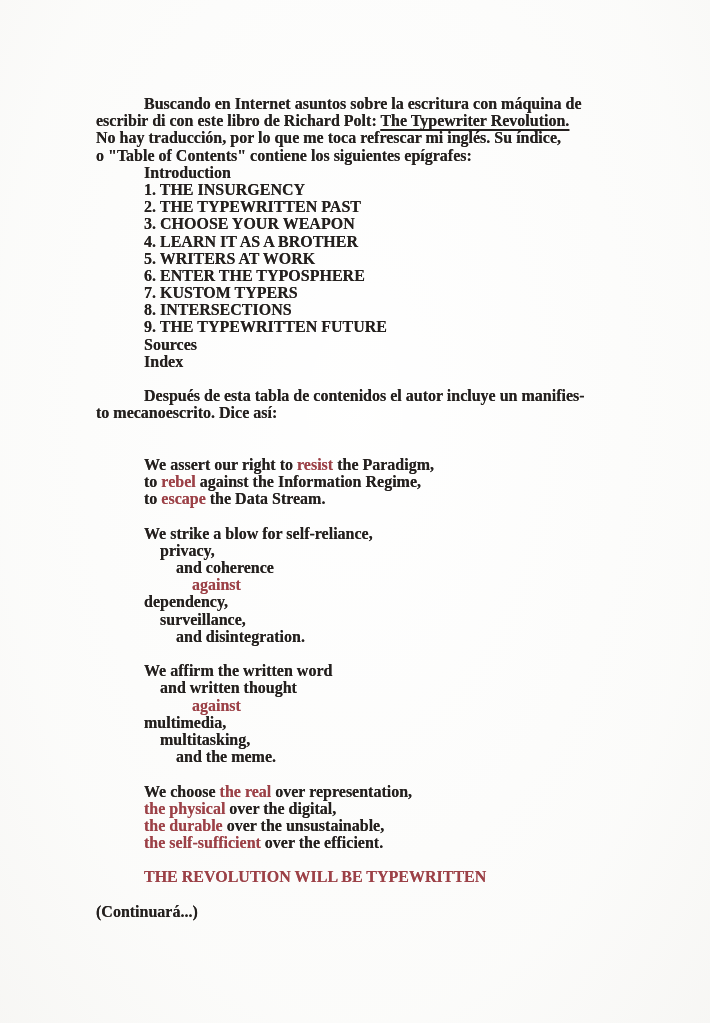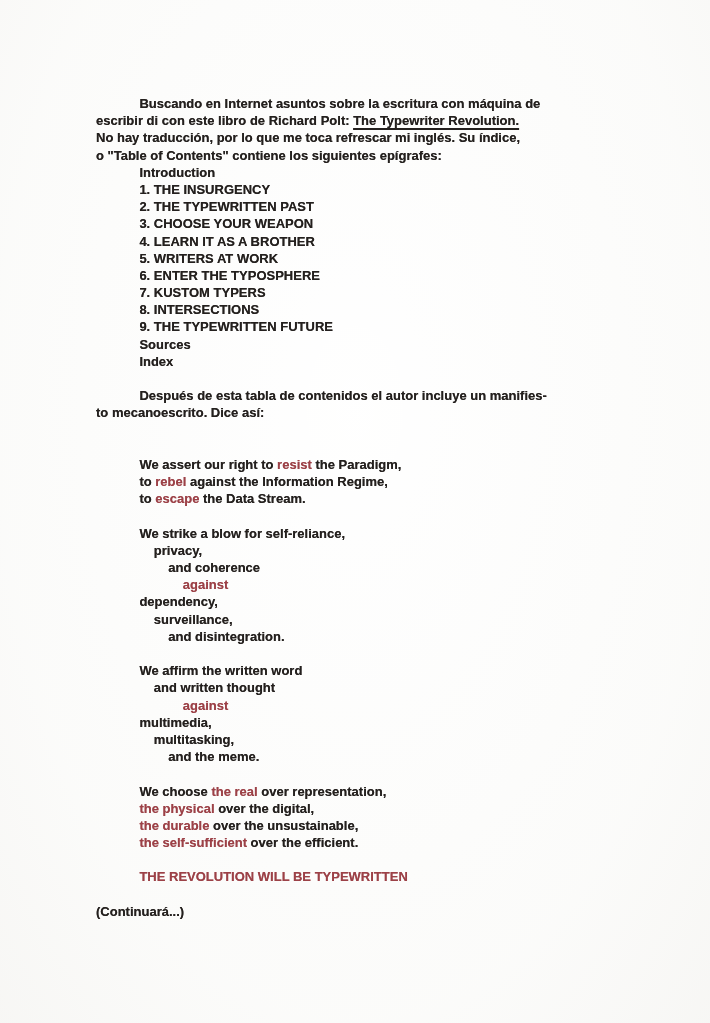--- a/index.html
+++ b/index.html
@@ -17,22 +17,22 @@
     position: absolute;
     inset: 0;
     background:
       radial-gradient(ellipse at 50% 40%, rgba(255,255,255,0.9) 0%, rgba(250,250,248,0.4) 70%, rgba(243,242,239,0.55) 100%);
   }
   .page-text {
     position: absolute;
     left: 96px;
     top: 95px;
     right: 30px;
-    font-family: Liberation Sans, sans-serif;
-    font-size: 13px;
+    font-family: Liberation Serif, serif;
+    font-size: 16px;
     font-weight: 700;
     line-height: 17.2px;
     color: var(--ink, #24201e);
     white-space: pre;
     text-shadow: 0 0 0.6px rgba(36,32,30,0.75);
   }
   .line {
     height: 17.2px;
   }
   .red {

